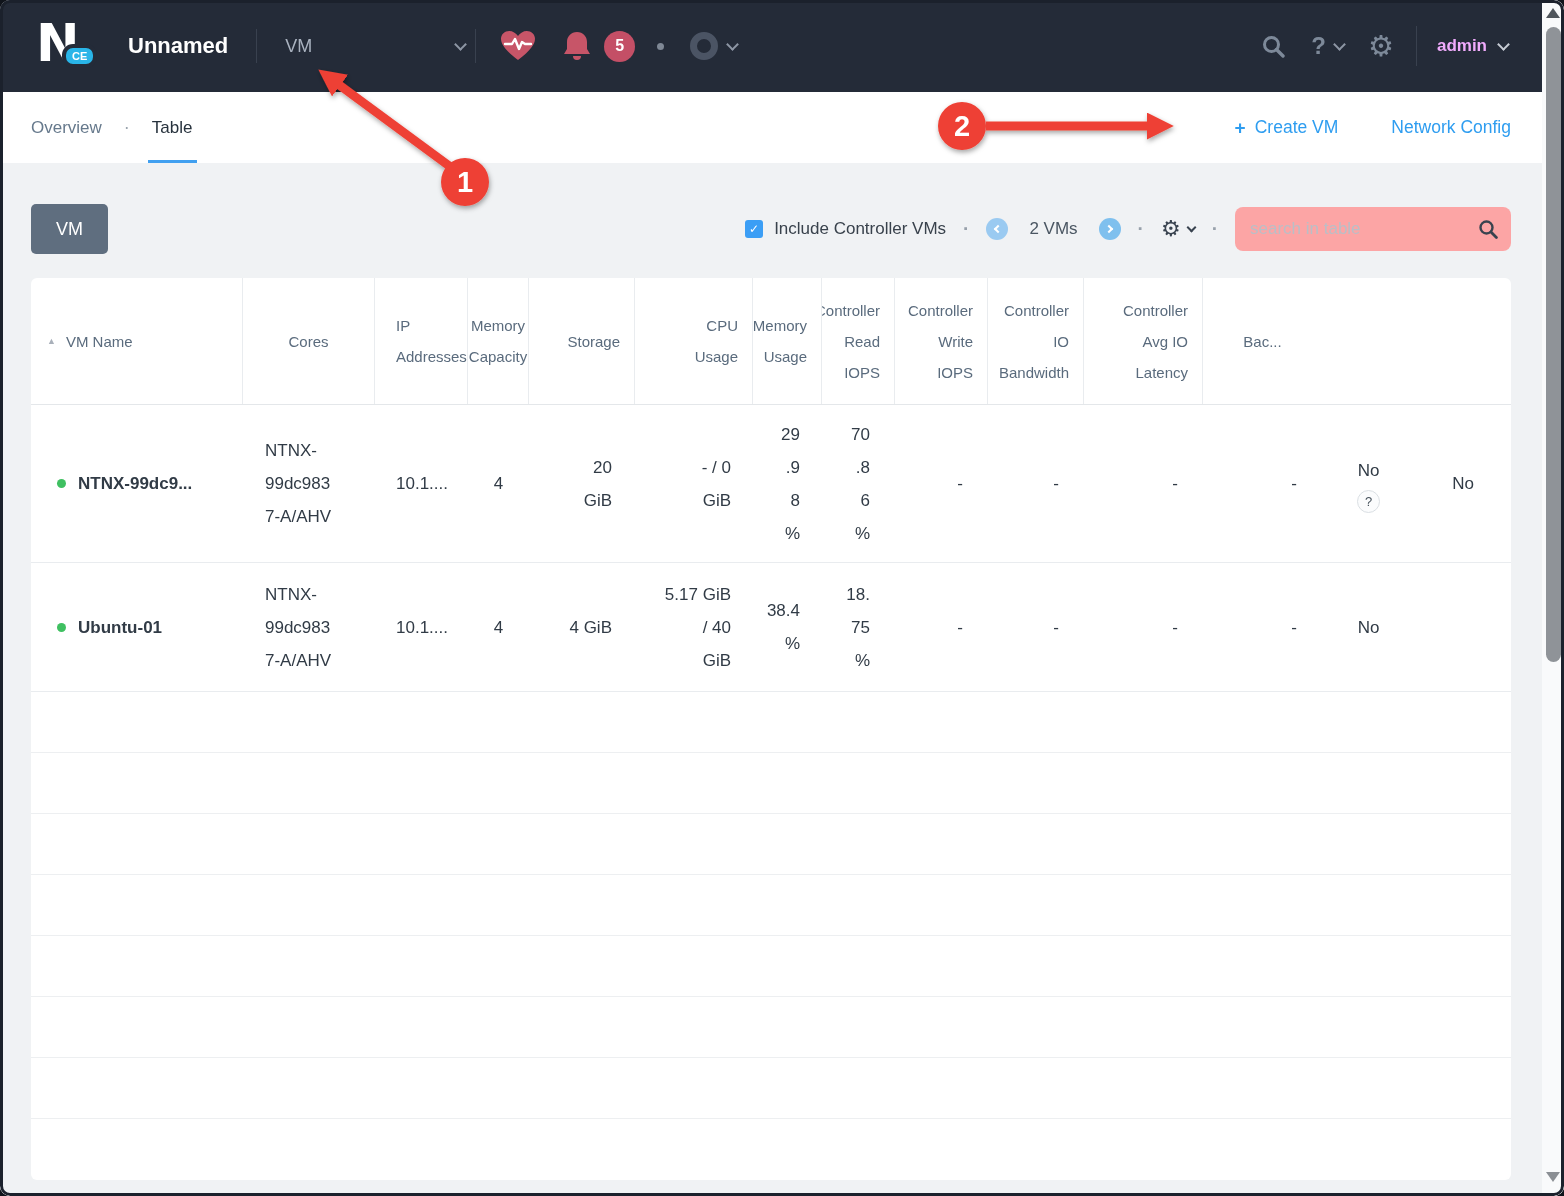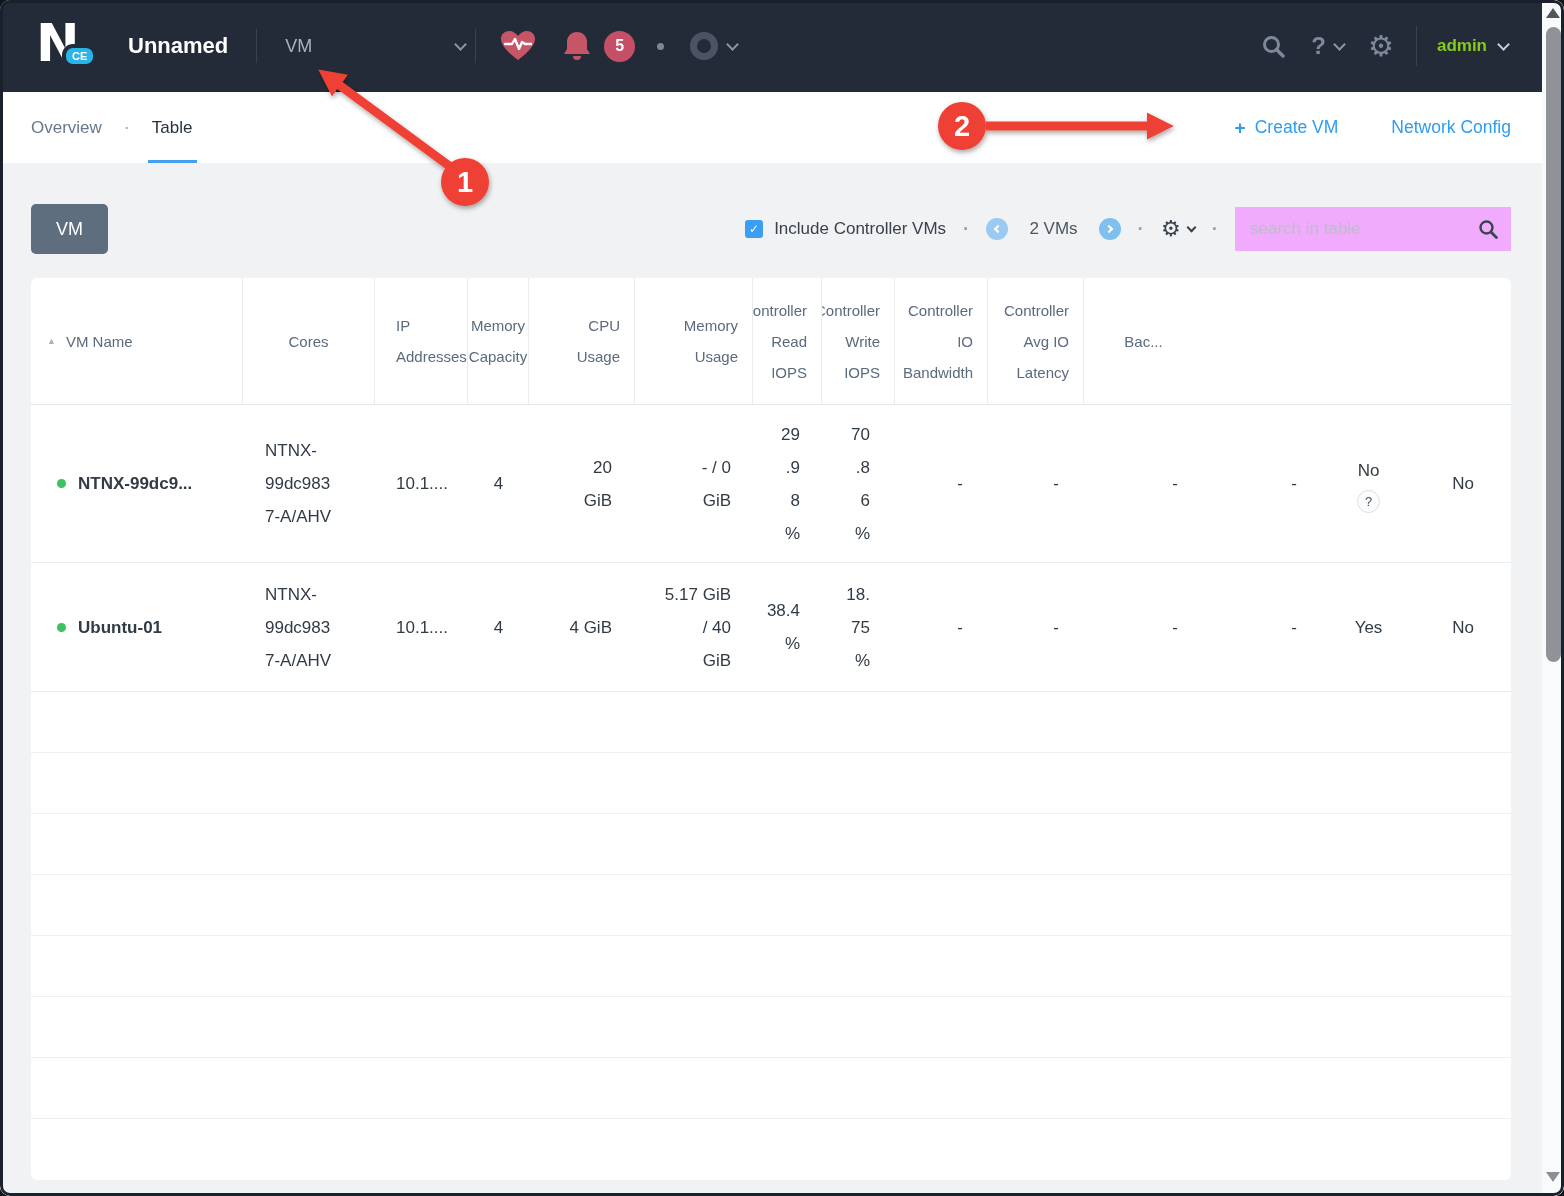--- a/index.html
+++ b/index.html
@@ -55,21 +55,21 @@
   .icon-ring {
     width:28px; height:28px; border-radius:50%; border:7px solid #4b5464; margin-left:26px;
   }
   .tb-icons .chev.small { margin-left:10px; }
   .tb-right { margin-left:auto; display:flex; align-items:center; }
   .icon-search { width:23px; height:23px; }
   .help-q { color:#7d8999; font-size:24px; font-weight:700; margin-left:26px; }
   .tb-right .chev { margin-left:9px; }
   .icon-gear-top { color:#7d8999; font-size:29px; margin-left:24px; line-height:29px; }
   .tb-divider2 { width:1px; height:40px; background:#39414f; margin:0 20px 0 22px; }
-  .user-name { color:#84cc16; font-size:17px; font-weight:600; }
+  .user-name { color:#f0abfc; font-size:17px; font-weight:600; }
   .tb-right .chev.user { border-color:#c6ccd4; margin-left:12px; }
 
   
   .subnav {
     position:absolute; top:92px; left:0; right:0; height:71px; background:#fff;
     display:flex; align-items:center; padding:0 53px 0 31px; z-index:5;
   }
   .tab { height:100%; display:flex; align-items:center; position:relative; cursor:pointer; }
   .tab-label { font-size:17px; color:#66798c; }
   .tab.active .tab-label { color:#27323d; font-weight:500; }
@@ -109,21 +109,21 @@
   .pg-next { background:#7fc0ee; margin-left:21px; }
   .pg-circle .chev { width:6px; height:6px; border-color:#fff; margin:0; }
   .pg-prev .chev { transform:rotate(135deg); margin-left:2px; }
   .pg-next .chev { transform:rotate(-45deg); margin-right:2px; }
   .vm-count { font-size:17px; color:#4a5662; margin-left:21px; }
   .gear-group { display:flex; align-items:center; cursor:pointer; }
   .icon-gear-toolbar { color:#39434f; font-size:22px; line-height:22px; }
   .gear-group .chev { width:7px; height:7px; border-color:#39434f; margin-left:7px; }
   .search-box { position:relative; margin-left:0; }
   .search-input {
-    width:276px; height:44px; border:none; border-radius:0; background:#f0abfc;
+    width:276px; height:44px; border:none; border-radius:8px; background:#fca5a5;
     padding:0 54px 0 15px; font-size:17px; color:#39424c; outline:none;
     font-family:"Liberation Sans","DejaVu Sans",sans-serif;
   }
   .search-input::placeholder { color:#b9bfc7; }
   .search-box svg { position:absolute; right:13px; top:12px; }
 
   
   .card {
     position:absolute; top:115px; left:31px; width:1480px; height:902px;
     background:#fff; border-radius:6px; overflow:hidden;
@@ -300,20 +300,21 @@
       <div class="tgrid thead">
         <div class="hcell h-left first">
           <span class="sort-caret">▲</span>
           <span>VM Name</span>
         </div>
         <div class="hcell h-center">Cores</div>
         <div class="hcell h-left">IP
 Addresses</div>
         <div class="hcell h-center">Memory
 Capacity</div>
+        <div class="hcell h-right">Storage</div>
         <div class="hcell h-right">CPU
 Usage</div>
         <div class="hcell h-right">Memory
 Usage</div>
         <div class="hcell h-right">Controller
 Read
 IOPS</div>
         <div class="hcell h-right">Controller
 Write
 IOPS</div>
@@ -376,21 +377,20 @@
 GiB</div>
         <div class="tcell t-right p-cpu">38.4
 %</div>
         <div class="tcell t-right p-memu">18.
 75
 %</div>
         <div class="tcell t-right p-dash">-</div>
         <div class="tcell t-right p-dash">-</div>
         <div class="tcell t-right p-dash">-</div>
         <div class="tcell t-right p-dash">-</div>
-        <div class="tcell t-center">Yes</div>
         <div class="tcell t-center">No</div>
       </div>
 
       <div class="erow"></div>
       <div class="erow"></div>
       <div class="erow"></div>
       <div class="erow"></div>
       <div class="erow"></div>
       <div class="erow"></div>
       <div class="erow"></div>

